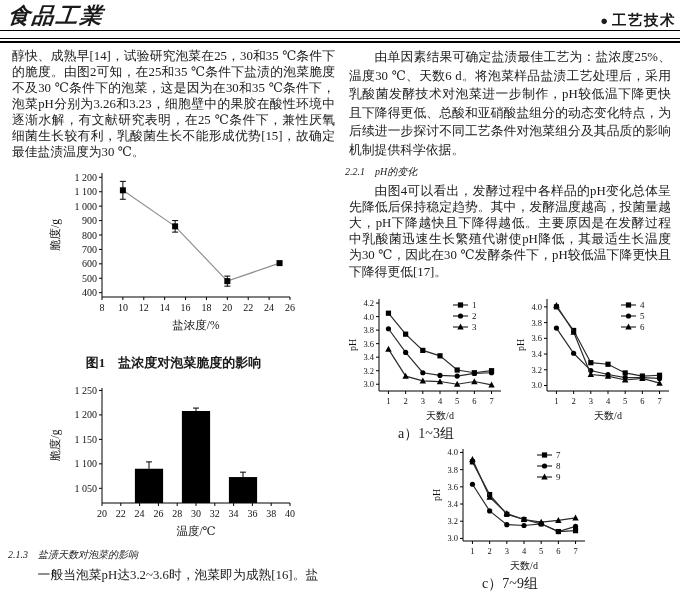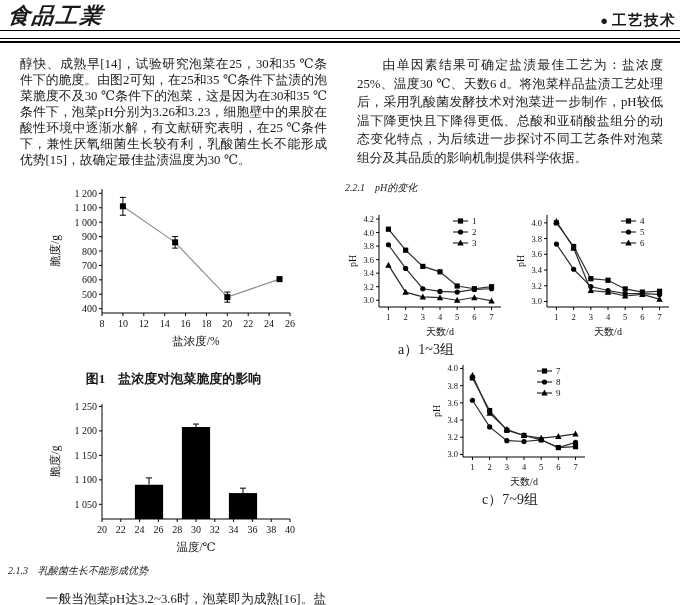--- a/index.html
+++ b/index.html
@@ -17,21 +17,21 @@
     font-family:Liberation Sans, sans-serif;
   }
   .section-tag .dot{font-size:13px;margin-right:4px;letter-spacing:0;}
   .rule-a{position:absolute;left:0;right:0;top:30px;border-top:1.2px solid #000;}
   .rule-b{position:absolute;left:0;right:0;top:38px;border-top:1px solid #000;}
   .rule-c{position:absolute;left:0;right:0;top:41px;border-top:2px solid #000;}
   
   .col{position:absolute;top:44px;}
   .col-left{left:8px;width:331px;}
   .col-right{left:345px;width:330px;}
-  p.para{margin:12px;font-size:12.8px;line-height:16px;text-align:justify;}
+  p.para{margin:4px;font-size:12.8px;line-height:16px;text-align:justify;}
   p.indent{text-indent:2em;}
   .col-right p.p1{line-height:18.6px;}
   .col-right p.p2{line-height:16.2px;margin-top:3px;}
   .h3{font-size:10px;line-height:16px;margin-top:5px;font-style:italic;}
   .col-right .h3{margin-top:4px;}
   
   .figure{text-align:center;}
   .fig1{margin-top:2px;}
   .fig2{margin-top:10px;}
   .fig-caption{font-weight:bold;font-size:13px;margin-top:19px;line-height:15px;}
@@ -159,27 +159,28 @@
           <line x1="98" y1="81.8936170212766" x2="104" y2="81.8936170212766" stroke="#000" stroke-width="1"></line>
           <rect x="133.9" y="31" width="28.2" height="92" fill="#000000"></rect>
           <line x1="148" y1="31" x2="148" y2="28.06382978723404" stroke="#000" stroke-width="1"></line>
           <line x1="145" y1="28.06382978723404" x2="151" y2="28.06382978723404" stroke="#000" stroke-width="1"></line>
           <rect x="180.9" y="97.06382978723404" width="28.2" height="25.93617021276596" fill="#000000"></rect>
           <line x1="195" y1="97.06382978723404" x2="195" y2="92.17021276595744" stroke="#000" stroke-width="1"></line>
           <line x1="192" y1="92.17021276595744" x2="198" y2="92.17021276595744" stroke="#000" stroke-width="1"></line>
         </svg>
     </div>
 
-    <div class="h3">2.1.3　乳酸菌生长不能形成优势</div>
+    <div class="h3">2.1.3　盐渍天数对泡菜的影响</div>
     <p class="para indent lastline">一般当泡菜pH达3.2~3.6时，泡菜即为成熟[16]。盐</p>
   </div>
 
   <div class="col col-right">
     <p class="para indent p1">由单因素结果可确定盐渍最佳工艺为：盐浓度25%、温度30 ℃、天数6 d。将泡菜样品盐渍工艺处理后，采用乳酸菌发酵技术对泡菜进一步制作，pH较低温下降更快且下降得更低、总酸和亚硝酸盐组分的动态变化特点，为后续进一步探讨不同工艺条件对泡菜组分及其品质的影响机制提供科学依据。</p>
     <div class="h3">2.2.1　pH的变化</div>
+    <p class="para indent p2">由图4可以看出，发酵过程中各样品的pH变化总体呈先降低后保持稳定趋势。其中，发酵温度越高，投菌量越大，pH下降越快且下降得越低。主要原因是在发酵过程中乳酸菌迅速生长繁殖代谢使pH降低，其最适生长温度为30 ℃，因此在30 ℃发酵条件下，pH较低温下降更快且下降得更低[17]。</p>
 
     <div class="subplot-row">
       <div class="subplot">
         <svg id="chart-fig4a" width="162" height="129" viewBox="0 0 162 129">
             <path d="M 34 6 V 98 H 156" fill="none" stroke="#000" stroke-width="1"></path>
             <line x1="43.45070422535211" y1="98" x2="43.45070422535211" y2="101" stroke="#000" stroke-width="1"></line>
             <text x="43.45070422535211" y="110.5" font-size="8.5" text-anchor="middle">1</text>
             <line x1="60.63380281690141" y1="98" x2="60.63380281690141" y2="101" stroke="#000" stroke-width="1"></line>
             <text x="60.63380281690141" y="110.5" font-size="8.5" text-anchor="middle">2</text>
             <line x1="77.81690140845069" y1="98" x2="77.81690140845069" y2="101" stroke="#000" stroke-width="1"></line>

